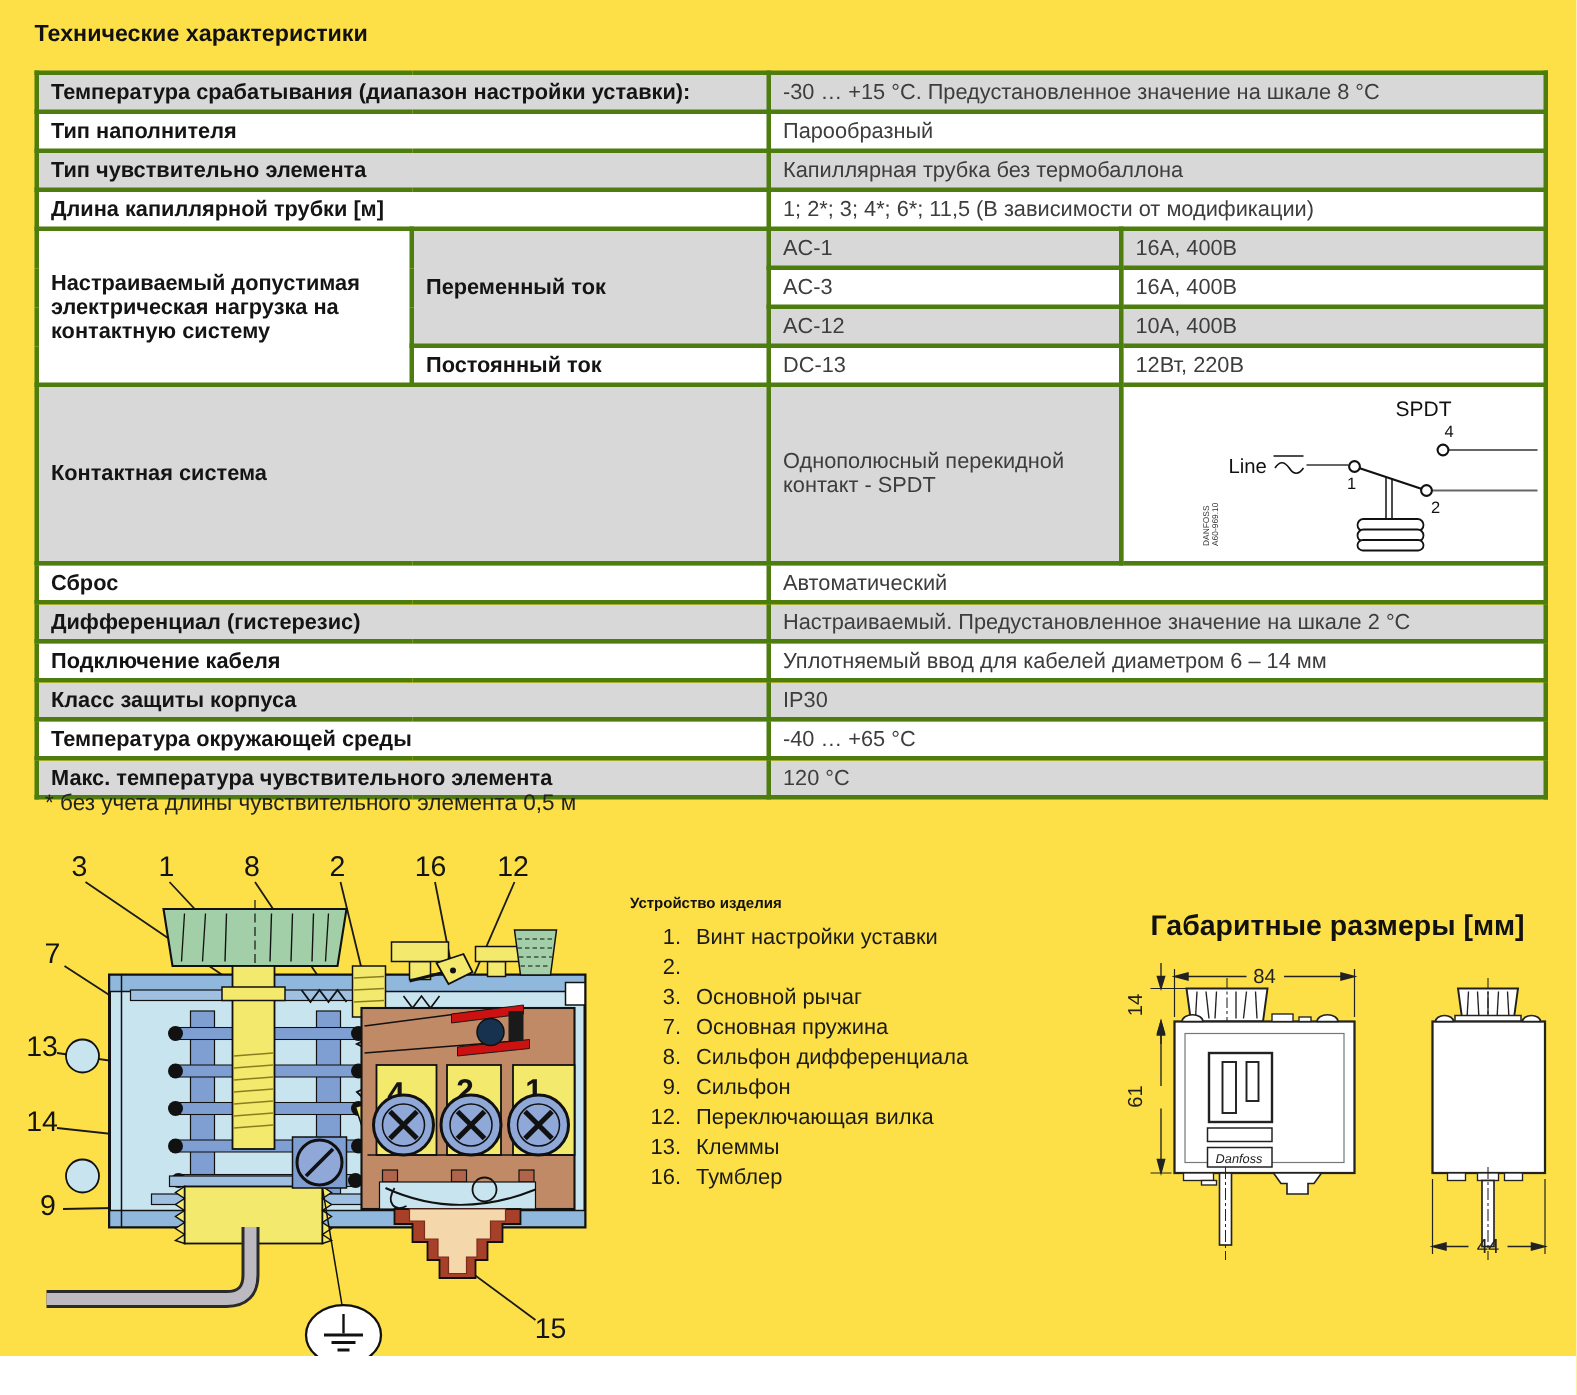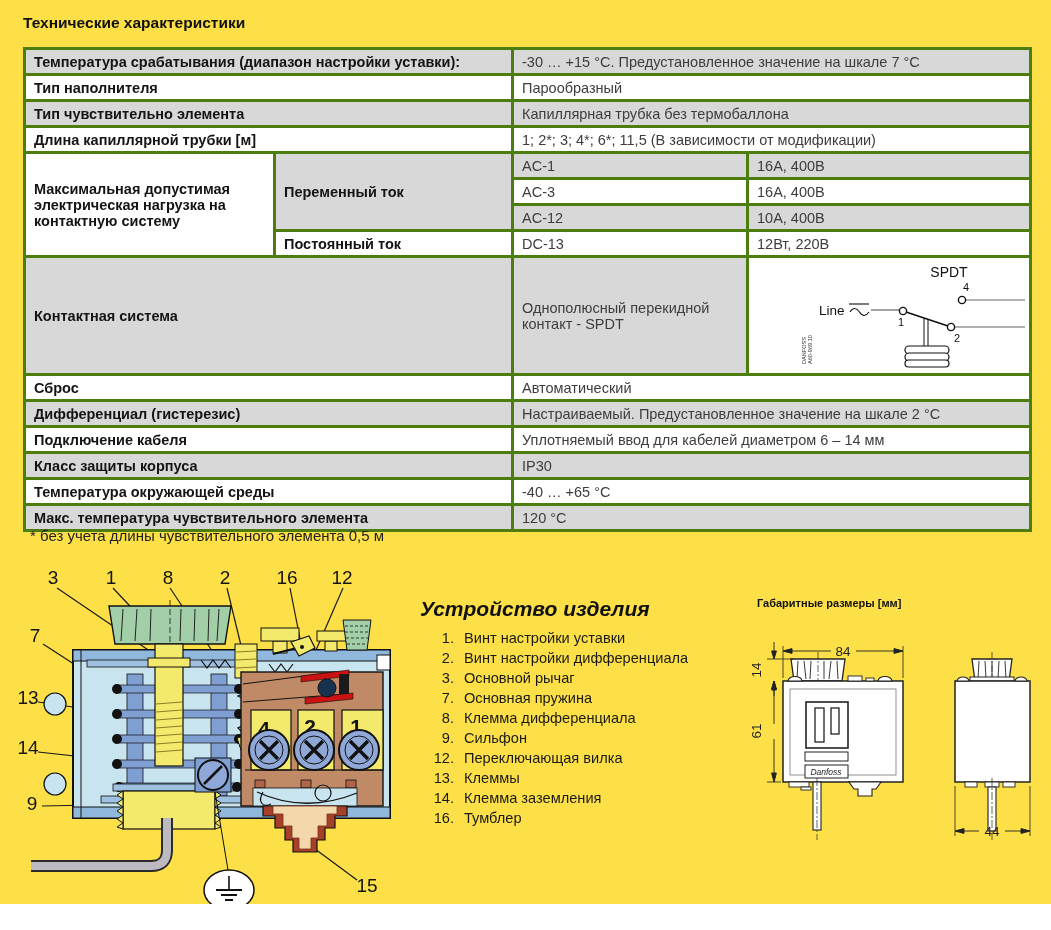--- a/index.html
+++ b/index.html
@@ -13,24 +13,24 @@
   table.spec tr{height:26px;}
   tr.contact-row{height:110px;}
   td.lbl{font-weight:bold;color:#141414;}
   td.val{font-weight:normal;color:#3d3d3d;}
   td.grey{background:#d8d8d8;}
   td.white{background:#ffffff;}
   td.diagram-cell{padding:0;background:#fff;}
   .footnote{position:absolute;left:30px;top:527px;font-size:15px;color:#222;}
   .cutaway{position:absolute;left:5px;top:552px;}
   .device-list{position:absolute;left:420px;top:597px;width:330px;}
-  .device-list h2{font-size:21px;font-weight:bold;margin:0 0 7px 0;font-style:italic;}
+  .device-list h2{font-size:10px;font-weight:bold;margin:0 0 7px 0;}
   .dev-item{display:flex;font-size:14.6px;line-height:20px;color:#1a1a1a;}
   .dev-item .num{width:34px;text-align:right;margin-right:10px;flex:none;}
-  .dims-heading{position:absolute;left:757px;top:597px;font-size:11px;font-weight:bold;margin:0;}
+  .dims-heading{position:absolute;left:757px;top:597px;font-size:19px;font-weight:bold;margin:10px;}
   .dims-svg{position:absolute;left:745px;top:628px;}
   svg text{font-family:"Liberation Sans",sans-serif;}
   .callout{font-size:19px;fill:#141414;}
   .termnum{font-size:21px;fill:#141414;font-weight:bold;}
 </style>
 </head>
 <body>
 
 <div class="page">
 
@@ -39,36 +39,36 @@
   <table class="spec">
     <colgroup>
         <col style="width:250px">
         <col style="width:238px">
         <col style="width:235px">
         <col style="width:283px">
       </colgroup>
     <tbody>
         <tr>
       <td class="lbl grey" colspan="2">Температура срабатывания (диапазон настройки уставки):</td>
-      <td class="val grey" colspan="2">-30 … +15 °C. Предустановленное значение на шкале 7 °C</td>
+      <td class="val grey" colspan="2">-30 … +15 °C. Предустановленное значение на шкале 8 °C</td>
     </tr>
     <tr>
       <td class="lbl white" colspan="2">Тип наполнителя</td>
       <td class="val white" colspan="2">Парообразный</td>
     </tr>
     <tr>
       <td class="lbl grey" colspan="2">Тип чувствительно элемента</td>
       <td class="val grey" colspan="2">Капиллярная трубка без термобаллона</td>
     </tr>
     <tr>
       <td class="lbl white" colspan="2">Длина капиллярной трубки [м]</td>
       <td class="val white" colspan="2">1; 2*; 3; 4*; 6*; 11,5 (В зависимости от модификации)</td>
     </tr>
     <tr>
-      <td class="lbl white" rowspan="4">Максимальная допустимая электрическая нагрузка на контактную систему</td>
+      <td class="lbl white" rowspan="4">Настраиваемый допустимая электрическая нагрузка на контактную систему</td>
       <td class="lbl grey" rowspan="3">Переменный ток</td>
       <td class="val grey">AC-1</td>
       <td class="val grey">16А, 400В</td>
     </tr>
     <tr>
       <td class="val white">AC-3</td>
       <td class="val white">16А, 400В</td>
     </tr>
     <tr>
       <td class="val grey">AC-12</td>
@@ -358,49 +358,44 @@
   </svg>
 
   <div class="device-list">
     <h2>Устройство изделия</h2>
     <div class="dev-item">
         <span class="num">1.</span>
         <span>Винт настройки уставки</span>
       </div>
     <div class="dev-item">
         <span class="num">2.</span>
-        <span>Винт настройки дифференциала</span>
       </div>
     <div class="dev-item">
         <span class="num">3.</span>
         <span>Основной рычаг</span>
       </div>
     <div class="dev-item">
         <span class="num">7.</span>
         <span>Основная пружина</span>
       </div>
     <div class="dev-item">
         <span class="num">8.</span>
-        <span>Клемма дифференциала</span>
+        <span>Сильфон дифференциала</span>
       </div>
     <div class="dev-item">
         <span class="num">9.</span>
         <span>Сильфон</span>
       </div>
     <div class="dev-item">
         <span class="num">12.</span>
         <span>Переключающая вилка</span>
       </div>
     <div class="dev-item">
         <span class="num">13.</span>
         <span>Клеммы</span>
-      </div>
-    <div class="dev-item">
-        <span class="num">14.</span>
-        <span>Клемма заземления</span>
       </div>
     <div class="dev-item">
         <span class="num">16.</span>
         <span>Тумблер</span>
       </div>
   </div>
 
   <h2 class="dims-heading">Габаритные размеры [мм]</h2>
   <svg class="dims-svg" width="300" height="270" viewBox="0 0 300 270">
 

